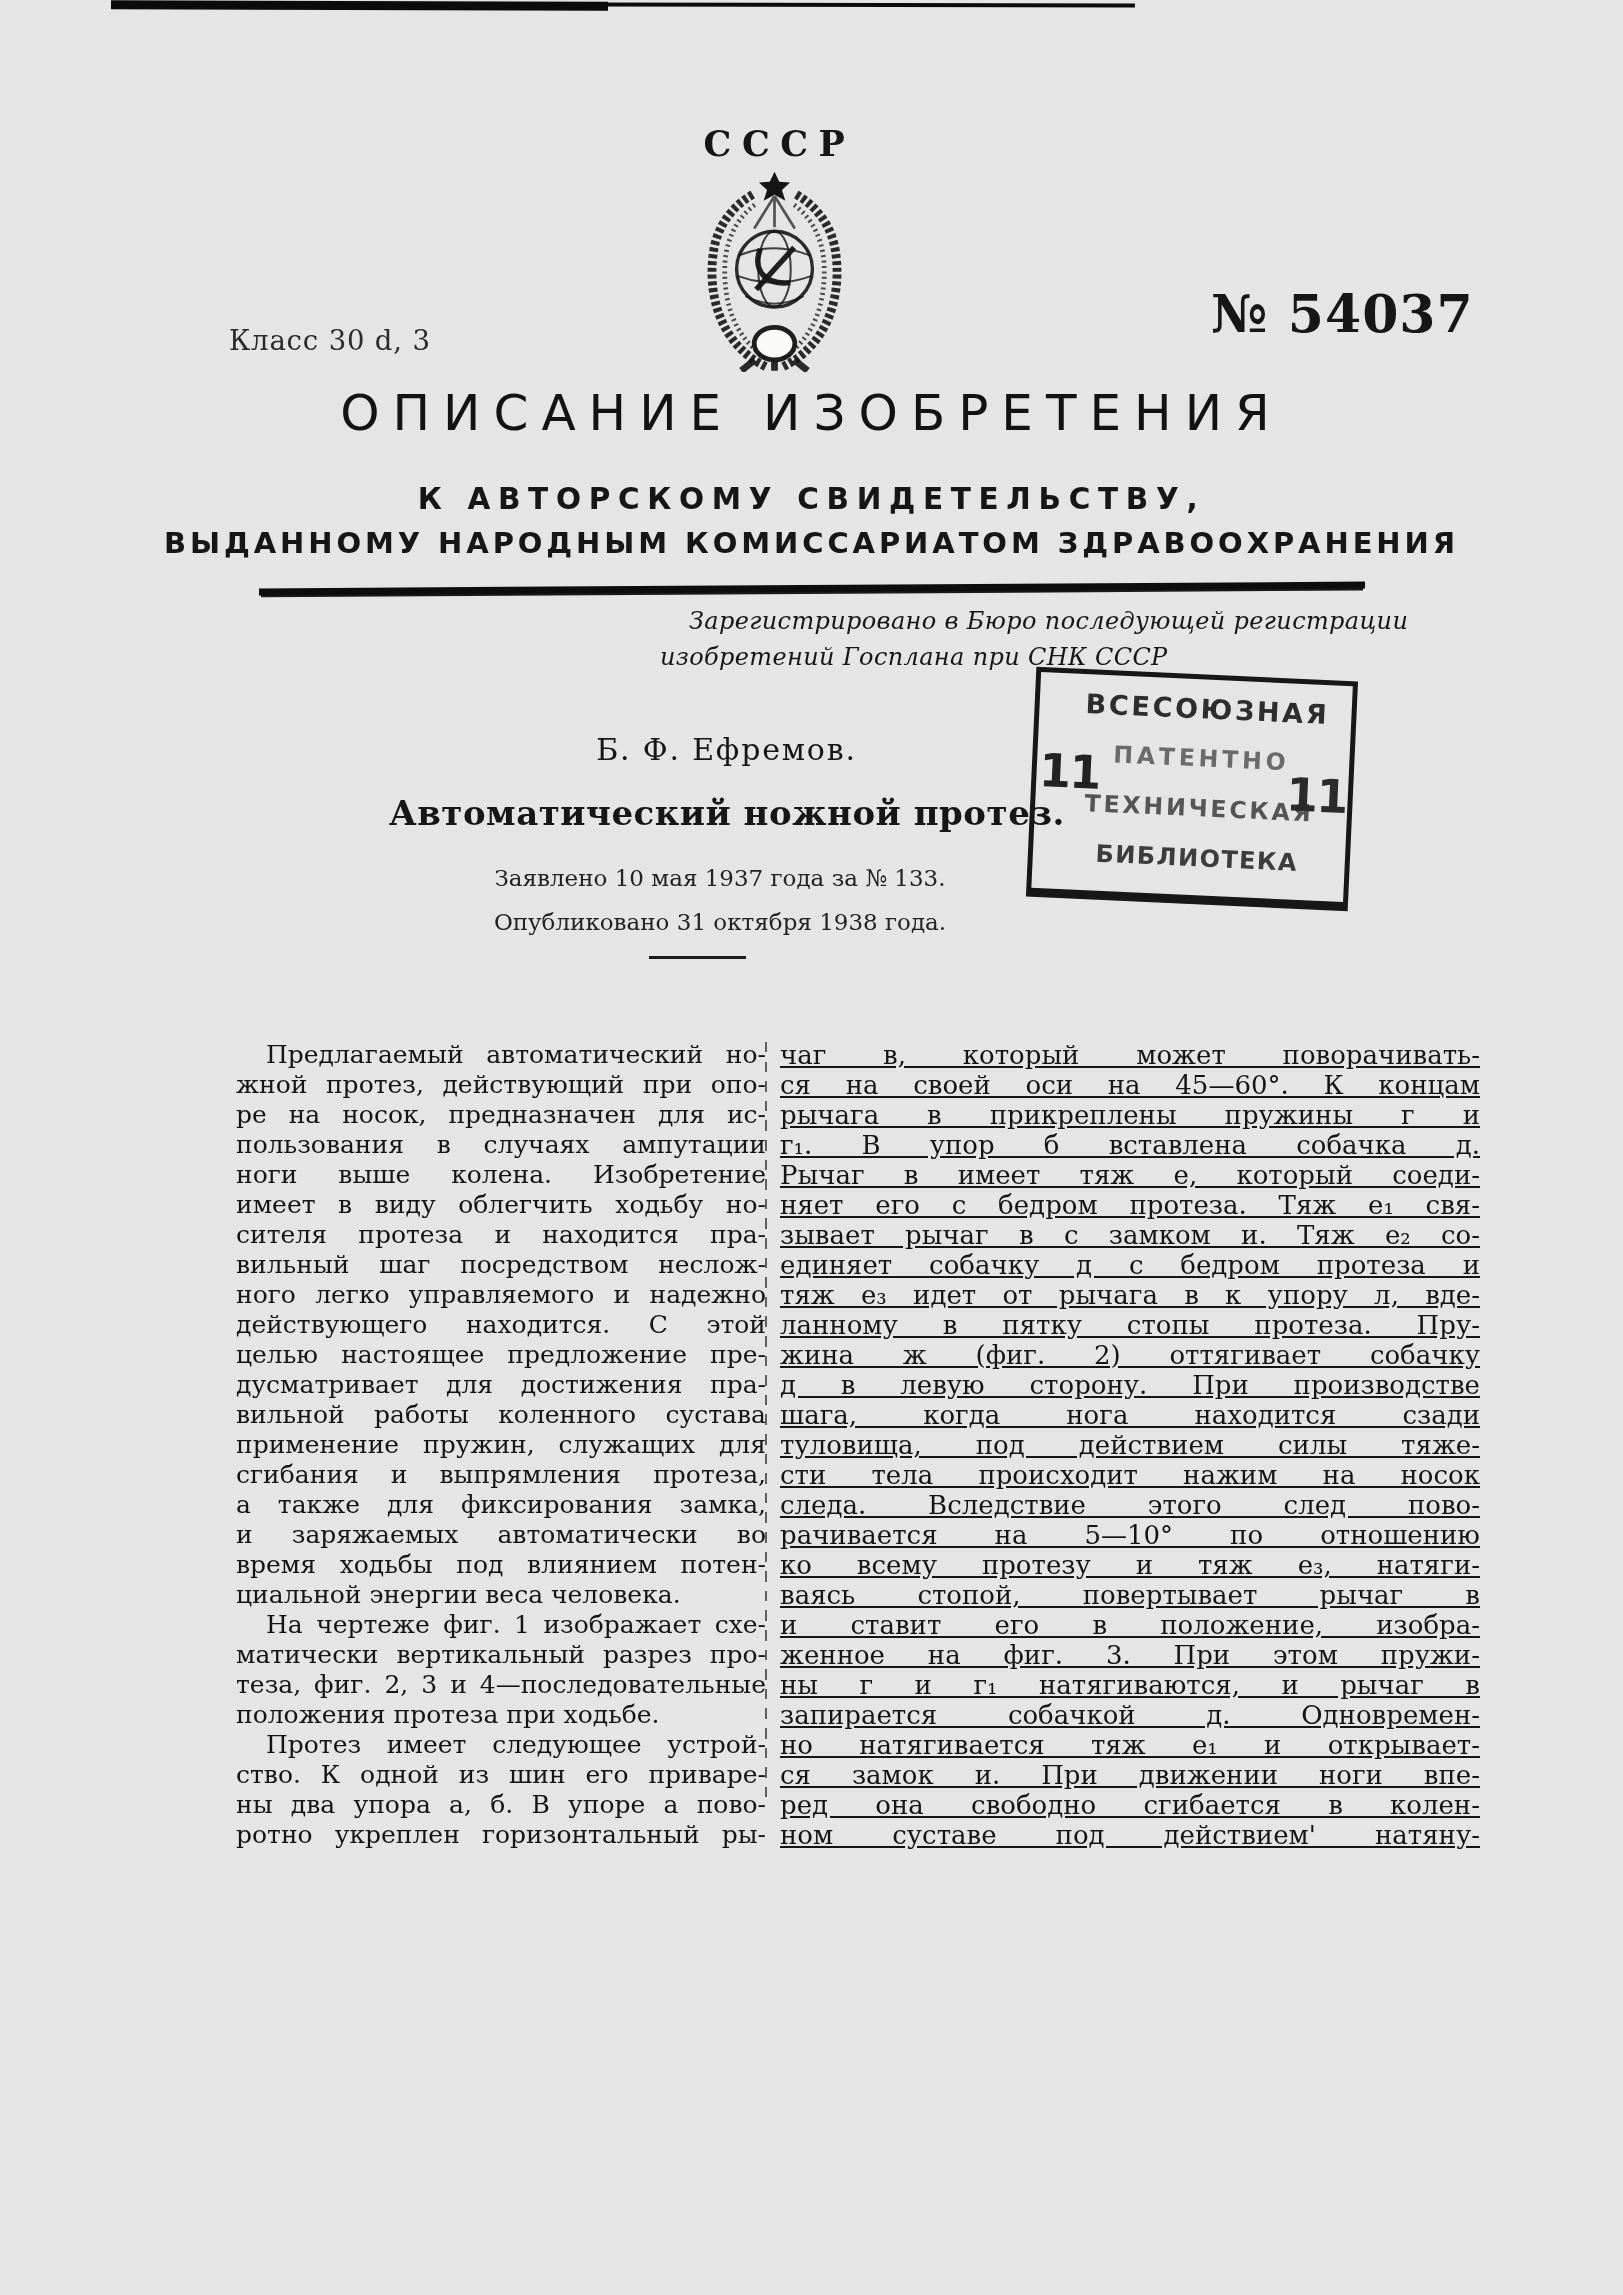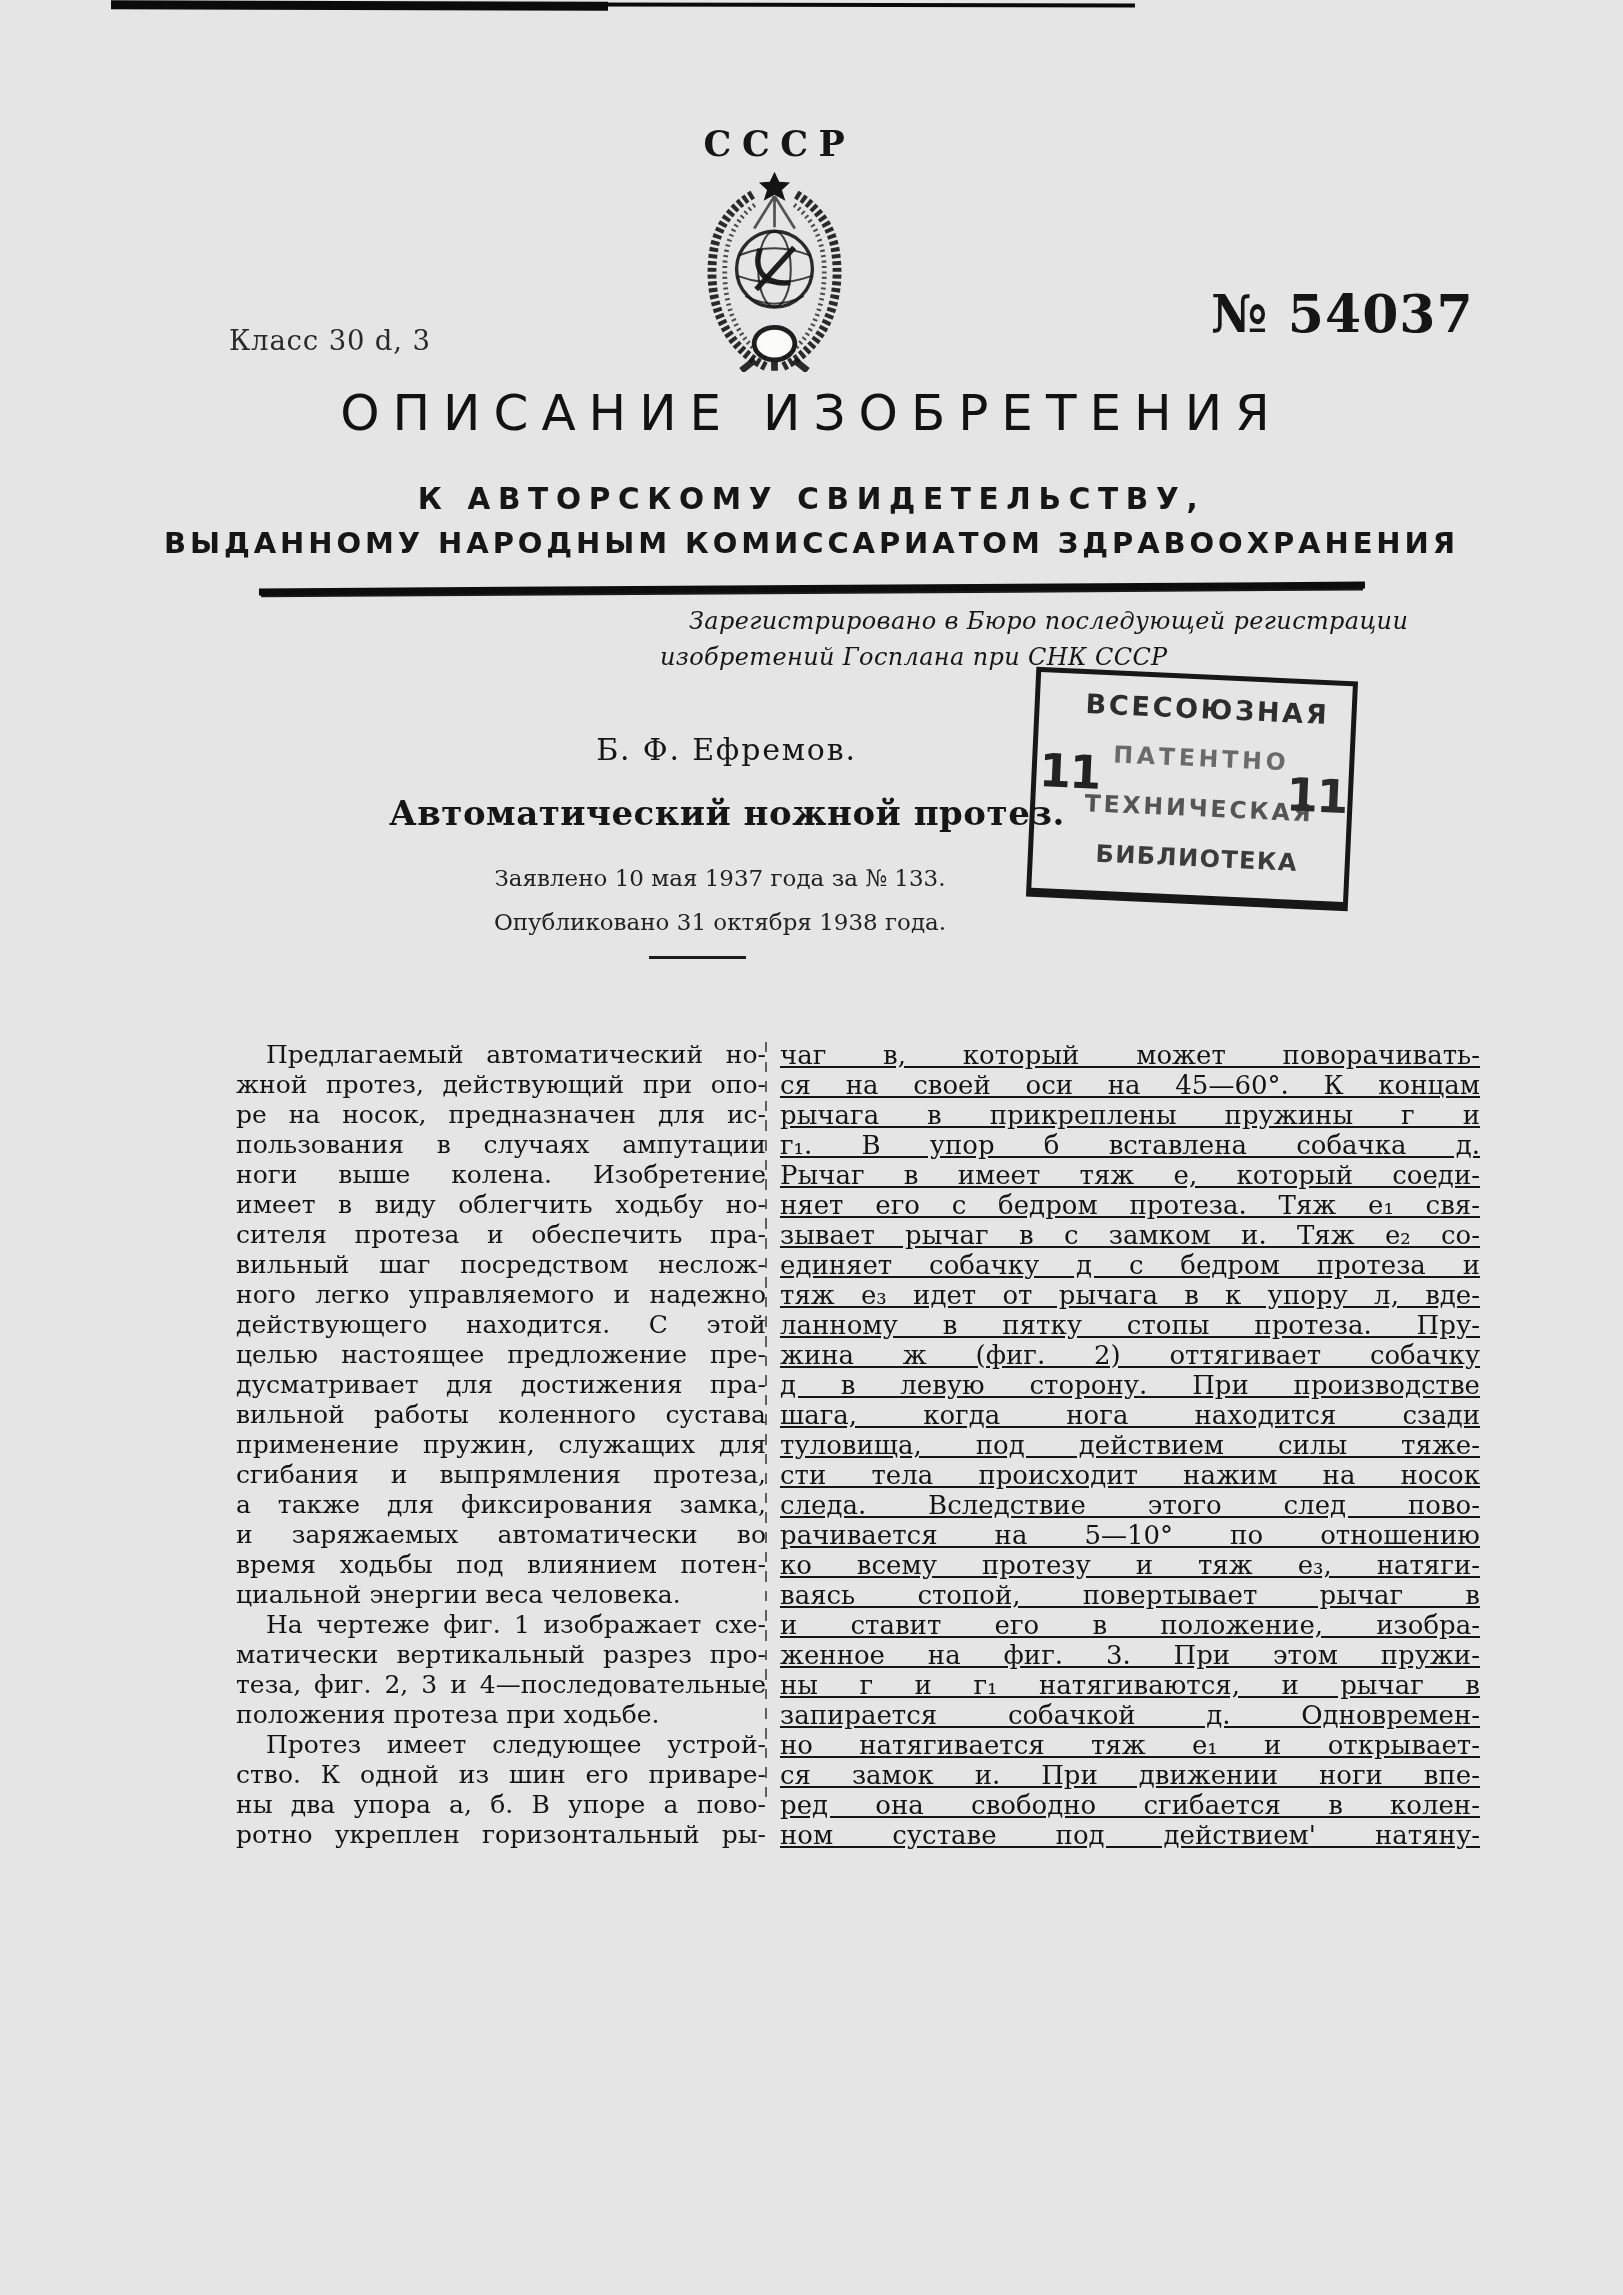--- a/index.html
+++ b/index.html
@@ -113,21 +113,21 @@
   <div class="abs smallrule" data-name="section-rule"></div>
 
   <div class="abs col col-left" id="col-left" data-name="left-column">
       <div class="para" data-name="paragraph">
         <div class="line indent" data-name="text-line">Предлагаемый автоматический но-</div>
         <div class="line" data-name="text-line">жной протез, действующий при опо-</div>
         <div class="line" data-name="text-line">ре на носок, предназначен для ис-</div>
         <div class="line" data-name="text-line">пользования в случаях ампутации</div>
         <div class="line" data-name="text-line">ноги выше колена. Изобретение</div>
         <div class="line" data-name="text-line">имеет в виду облегчить ходьбу но-</div>
-        <div class="line" data-name="text-line">сителя протеза и обеспечить пра-</div>
+        <div class="line" data-name="text-line">сителя протеза и находится пра-</div>
         <div class="line" data-name="text-line">вильный шаг посредством неслож-</div>
         <div class="line" data-name="text-line">ного легко управляемого и надежно</div>
         <div class="line" data-name="text-line">действующего находится. С этой</div>
         <div class="line" data-name="text-line">целью настоящее предложение пре-</div>
         <div class="line" data-name="text-line">дусматривает для достижения пра-</div>
         <div class="line" data-name="text-line">вильной работы коленного сустава</div>
         <div class="line" data-name="text-line">применение пружин, служащих для</div>
         <div class="line" data-name="text-line">сгибания и выпрямления протеза,</div>
         <div class="line" data-name="text-line">а также для фиксирования замка,</div>
         <div class="line" data-name="text-line">и заряжаемых автоматически во</div>

